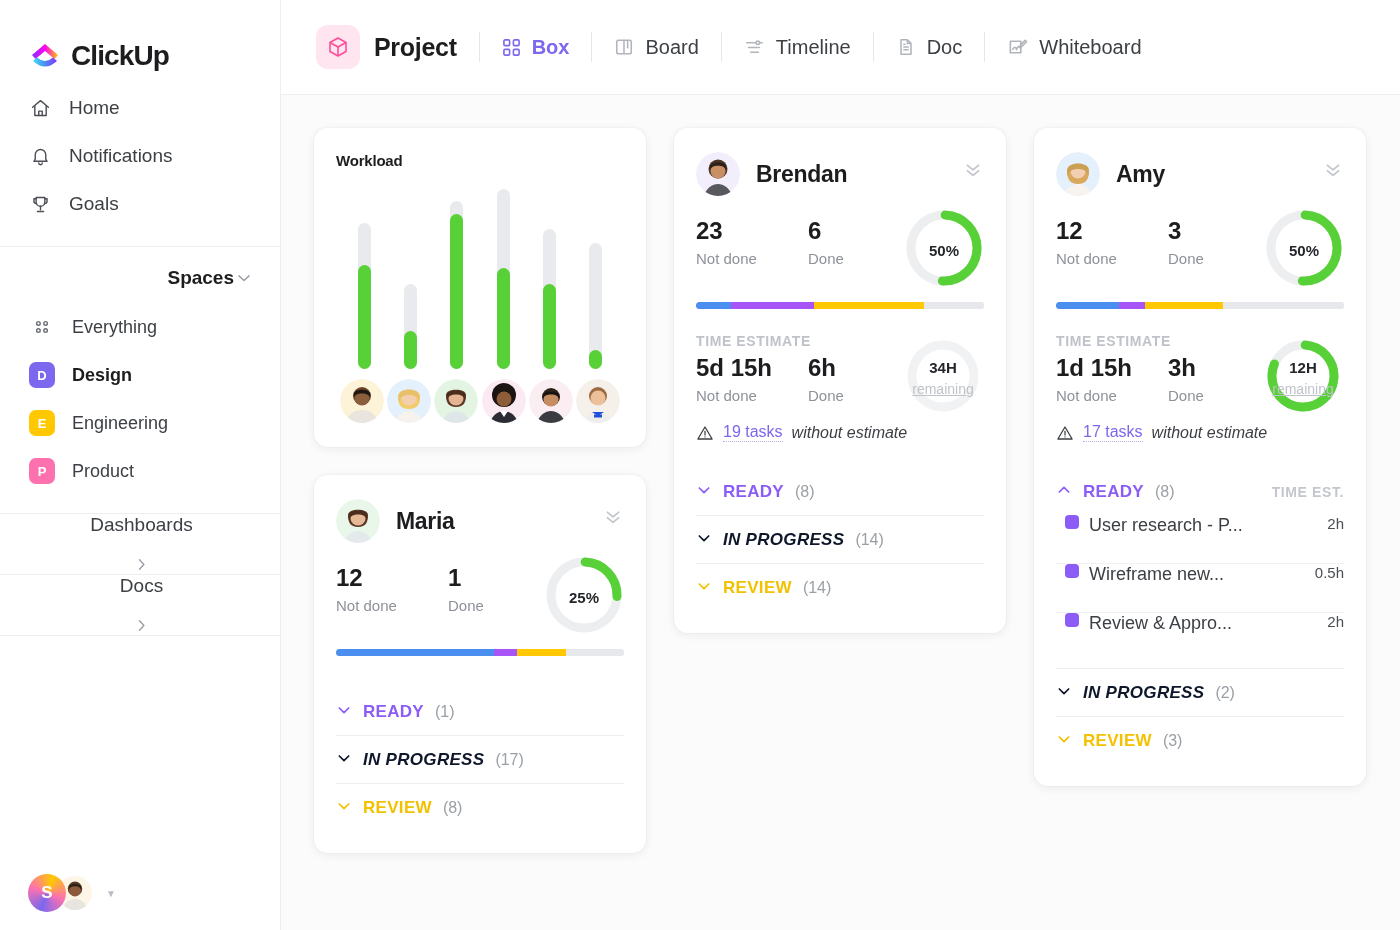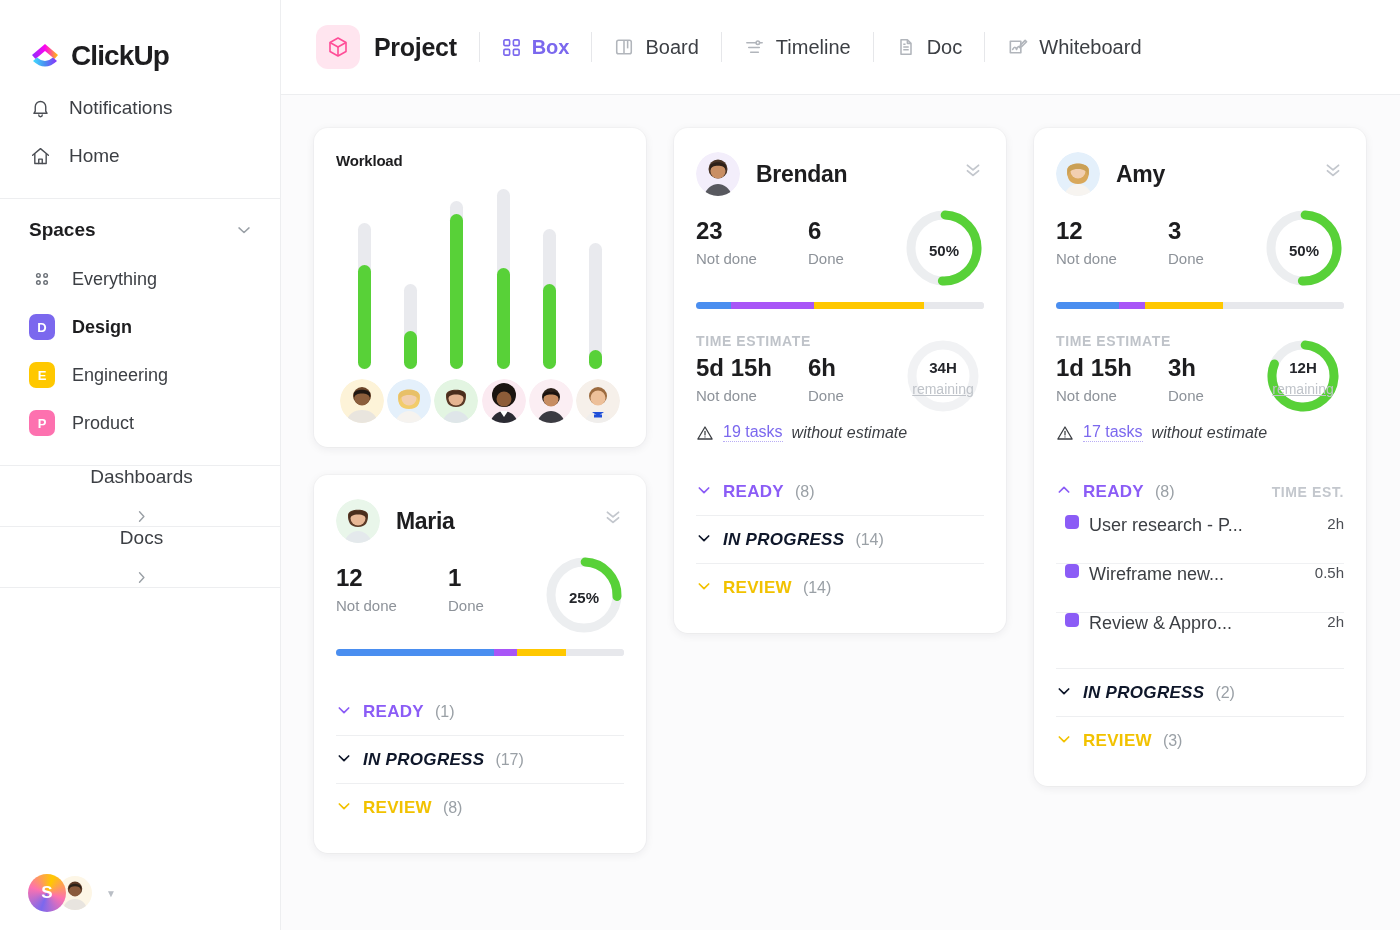--- a/index.html
+++ b/index.html
@@ -27,22 +27,23 @@
   .nav-item {
     display: flex; align-items: center; gap: 18px;
     height: 48px; padding-left: 29px; cursor: pointer;
     color: #3c3f44; font-size: 19px;
   }
   .nav-ico { width: 22px; height: 22px; flex: 0 0 22px; display:flex; align-items:center; justify-content:center; color:#4b4e54;}
 
   .divider { height: 1px; background: #edeef0; margin: 0; }
 
   .section-head {
-    display:flex; align-items:center; justify-content: space-between;
+    display:flex; align-items:center; justify-content: flex-end;
     padding: 20px 26px 14px 29px;
+    margin-left: 21px;
   }
   .section-title { font-size: 19px; font-weight: 700; color: #1d1d1f; }
   .chev { color: #9aa0a6; display:flex; }
 
   .space-item {
     display:flex; align-items:center; gap: 17px;
     height: 48px; padding-left: 29px; cursor: pointer;
     font-size: 18px; color: #3c3f44;
   }
   .space-badge {
@@ -182,35 +183,47 @@
           <path d="M5 22 Q17 33 29 22 L25 18.5 Q17 25.5 9 18.5 Z" fill="url(#g2)"></path>
         </svg>
       </span>
       <span class="logo-text">ClickUp</span>
     </div>
 
     <div class="nav-list">
       <div class="nav-item">
         <span class="nav-ico">
           <svg width="21" height="21" viewBox="0 0 24 24" fill="none" stroke="currentColor" stroke-width="1.6" stroke-linecap="round" stroke-linejoin="round">
-              <path d="M18 15V10a6 6 0 1 0-12 0v5l-1.5 2.5h15Z"></path>
-              <path d="M10 19.5a2 2 0 0 0 4 0"></path>
-            </svg>
-        </span>
-        <span>Notifications</span>
-      </div>
-      <div class="nav-item">
-        <span class="nav-ico">
-          <svg width="21" height="21" viewBox="0 0 24 24" fill="none" stroke="currentColor" stroke-width="1.6" stroke-linecap="round" stroke-linejoin="round">
               <path d="M3 10.5 12 3l9 7.5"></path>
               <path d="M5.5 9.5V20h13V9.5"></path>
               <path d="M10 20v-5h4v5"></path>
             </svg>
         </span>
         <span>Home</span>
+      </div>
+      <div class="nav-item">
+        <span class="nav-ico">
+          <svg width="21" height="21" viewBox="0 0 24 24" fill="none" stroke="currentColor" stroke-width="1.6" stroke-linecap="round" stroke-linejoin="round">
+              <path d="M18 15V10a6 6 0 1 0-12 0v5l-1.5 2.5h15Z"></path>
+              <path d="M10 19.5a2 2 0 0 0 4 0"></path>
+            </svg>
+        </span>
+        <span>Notifications</span>
+      </div>
+      <div class="nav-item">
+        <span class="nav-ico">
+          <svg width="21" height="21" viewBox="0 0 24 24" fill="none" stroke="currentColor" stroke-width="1.6" stroke-linecap="round" stroke-linejoin="round">
+              <path d="M7 4h10v5a5 5 0 0 1-10 0Z"></path>
+              <path d="M7 5.5H4.5V8a3 3 0 0 0 3 3"></path>
+              <path d="M17 5.5h2.5V8a3 3 0 0 1-3 3"></path>
+              <path d="M12 14v4"></path>
+              <path d="M8.5 20h7"></path>
+            </svg>
+        </span>
+        <span>Goals</span>
       </div>
     </div>
 
     <div class="divider"></div>
 
     <div class="section-head">
       <span class="section-title">Spaces</span>
       <span class="chev">
         <svg width="20" height="20" viewBox="0 0 24 24" fill="none" stroke="currentColor" stroke-width="1.8" stroke-linecap="round" stroke-linejoin="round">
             <path d="M6 9.5 12 15l6-5.5"></path>

